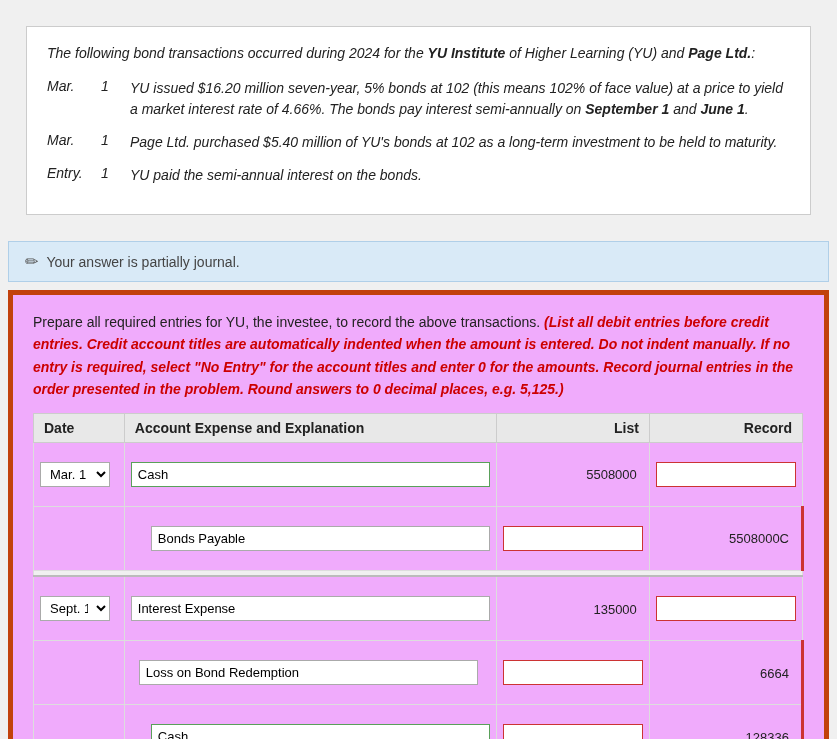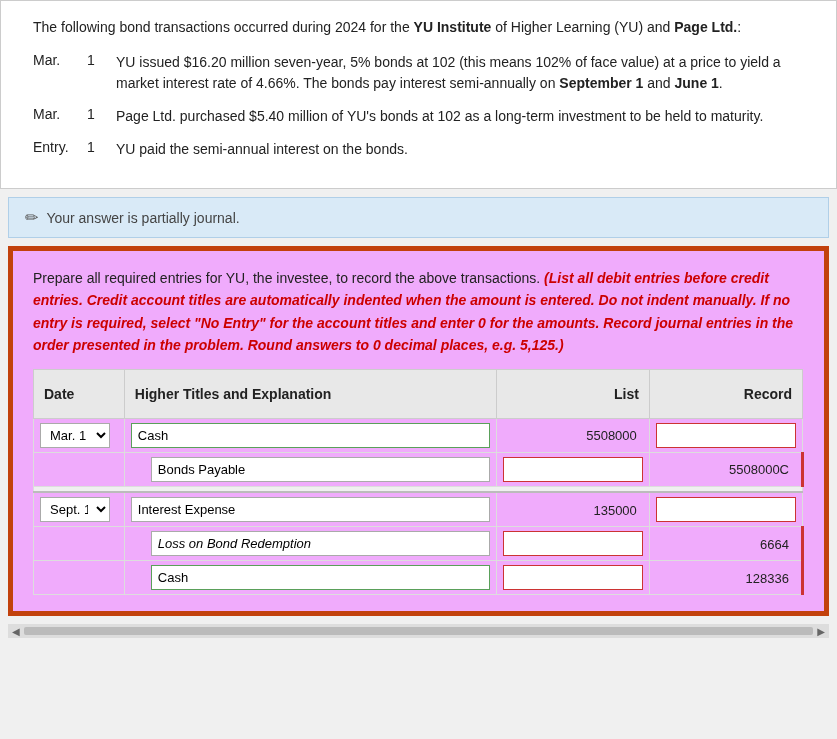--- a/index.html
+++ b/index.html
@@ -12,22 +12,23 @@
     .page-wrapper {
       width: 837px;
       min-height: 739px;
       background: #f0f0f0;
       overflow-x: hidden;
     }
     
     .top-section {
       background: #fff;
       border: 1px solid #ccc;
-      margin: 0;
-      padding: 16px 32px;
+      margin: 26px;
+      padding: 16px 20px;
+      font-style: italic;
     }
     .top-section p {
       margin-bottom: 10px;
       line-height: 1.5;
     }
     .top-section .intro-text {
       margin-bottom: 14px;
     }
     .bold { font-weight: bold; }
     .transaction-row {
@@ -80,32 +81,32 @@
     }
     
     .journal-table {
       width: 100%;
       border-collapse: collapse;
       margin-top: 8px;
     }
     .journal-table thead tr th {
       background: #e8e8e8;
       border: 1px solid #ccc;
-      padding: 16px 10px;
+      padding: 6px 10px;
       text-align: left;
       font-weight: bold;
       font-size: 14px;
     }
     .journal-table thead tr th.debit-col,
     .journal-table thead tr th.credit-col {
       text-align: right;
     }
     .journal-table td {
       border: 1px solid #ddd;
-      padding: 4px 6px;
+      padding: 19px 6px;
       vertical-align: middle;
     }
     .journal-table td.date-cell {
       width: 80px;
     }
     .journal-table td.account-cell {
       width: 340px;
     }
     .journal-table td.debit-cell {
       width: 140px;
@@ -206,21 +207,21 @@
 
   <div class="instructions-section">
     <p class="instructions-text">
       <span>Prepare all required entries for YU, the investee, to record the above transactions. </span><span class="red-italic">(List all debit entries before credit entries. Credit account titles are automatically indented when the amount is entered. Do not indent manually. If no entry is required, select "No Entry" for the account titles and enter 0 for the amounts. Record journal entries in the order presented in the problem. Round answers to 0 decimal places, e.g. 5,125.)</span>
     </p>
 
     <table class="journal-table">
       <thead>
         <tr>
           <th class="date-col">Date</th>
-          <th class="account-col">Higher Titles and Explanation</th>
+          <th class="account-col">Account Expense and Explanation</th>
           <th class="debit-col">List</th>
           <th class="credit-col">Record</th>
         </tr>
       </thead>
       <tbody id="journal-tbody">
 
       <tr>
             <td class="date-cell"><select class="date-select"><option value="Mar. 1">Mar. 1</option><option value="Sept. 1">Sept. 1</option></select></td>
             <td class="account-cell"><input type="text" class="account-input green-border" value="Cash" style=""></td>
             <td class="debit-cell"><span class="amount-value">5508000</span></td>
@@ -236,21 +237,21 @@
             <td colspan="4" style="background: rgb(240, 240, 240); padding: 0px;"></td>
           </tr>
           <tr style="border-top: 2px solid rgb(187, 187, 187);">
             <td class="date-cell"><select class="date-select"><option value="Mar. 1">Mar. 1</option><option value="Sept. 1" selected="">Sept. 1</option></select></td>
             <td class="account-cell"><input type="text" class="account-input" value="Interest Expense" style=""></td>
             <td class="debit-cell"><span class="amount-value">135000</span></td>
             <td class="credit-cell"><input type="text" class="amount-input" style=""></td>
           </tr>
           <tr>
             <td class="date-cell"></td>
-            <td class="account-cell"><input type="text" class="account-input" value="Loss on Bond Redemption" style="margin-left: 20px; width: calc(100% - 20px); font-style: italic;"></td>
+            <td class="account-cell"><input type="text" class="account-input" value="Loss on Bond Redemption" style="margin-left: 8px; width: calc(100% - 20px);"></td>
             <td class="debit-cell"><input type="text" class="amount-input" style=""></td>
             <td class="credit-cell" style="border-right: 3px solid rgb(204, 51, 51);"><span class="amount-value">6664</span></td>
           </tr>
           <tr>
             <td class="date-cell"></td>
             <td class="account-cell"><input type="text" class="account-input green-border" value="Cash" style="margin-left: 20px; width: calc(100% - 20px);"></td>
             <td class="debit-cell"><input type="text" class="amount-input" style=""></td>
             <td class="credit-cell" style="border-right: 3px solid rgb(204, 51, 51);"><span class="amount-value">128336</span></td>
           </tr>
         </tbody>

